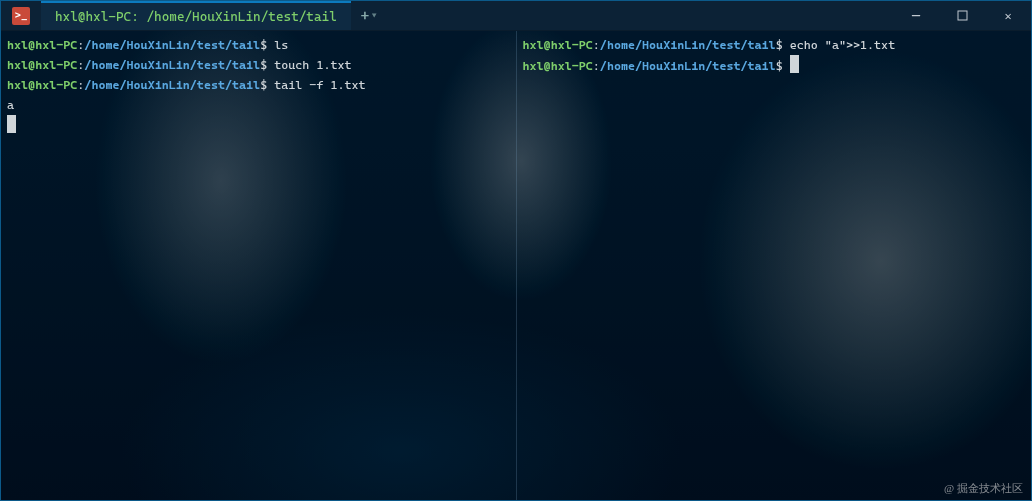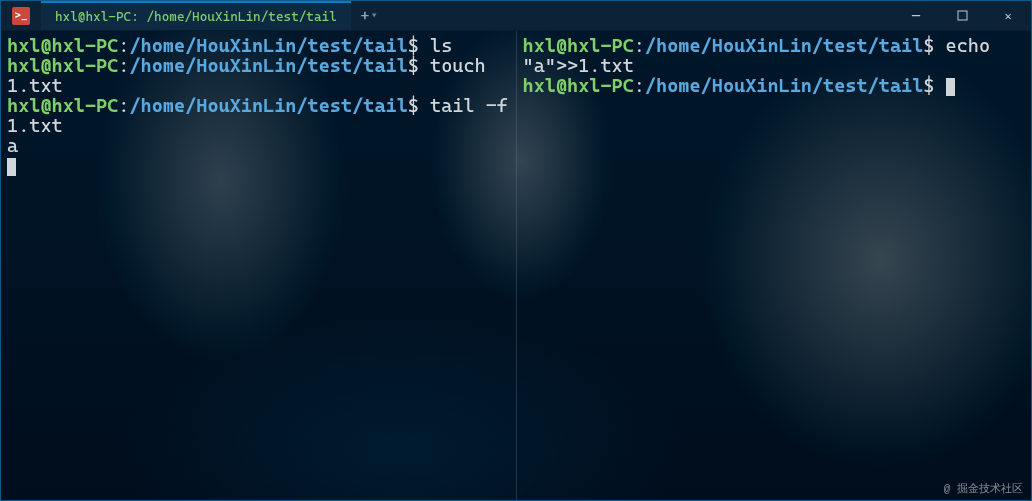--- a/index.html
+++ b/index.html
@@ -96,41 +96,41 @@
     position: relative;
     z-index: 1;
   }
   .pane {
     flex: 1;
     padding: 4px 6px;
     color: #d0d6da;
     line-height: 20px;
     white-space: pre-wrap;
     word-break: break-all;
-    font-size: 19px;
+    font-size: 12px;
     position: relative;
   }
   .pane.left { border-right: 1px solid rgba(120,160,190,0.25); }
   .prompt-user { color: #7fcf6b; font-weight: bold; }
   .prompt-path { color: #5aa8e0; font-weight: bold; }
   .prompt-sym { color: #d0d6da; }
   .cmd { color: #d0d6da; }
   .output { color: #d0d6da; }
   .cursor {
     display: inline-block;
     width: 9px; height: 18px;
     background: #d0d6da;
     vertical-align: text-bottom;
   }
   .watermark {
     position: absolute;
     bottom: 4px; right: 8px;
     font-size: 11px;
     color: rgba(220,220,220,0.6);
-    font-family: Liberation Mono, monospace;
+    font-family: Liberation Serif, serif;
     z-index: 3;
   }
 </style>
 </head>
 <body>
 
 <div class="window">
   <div class="bg"></div>
 
   <div class="titlebar">

